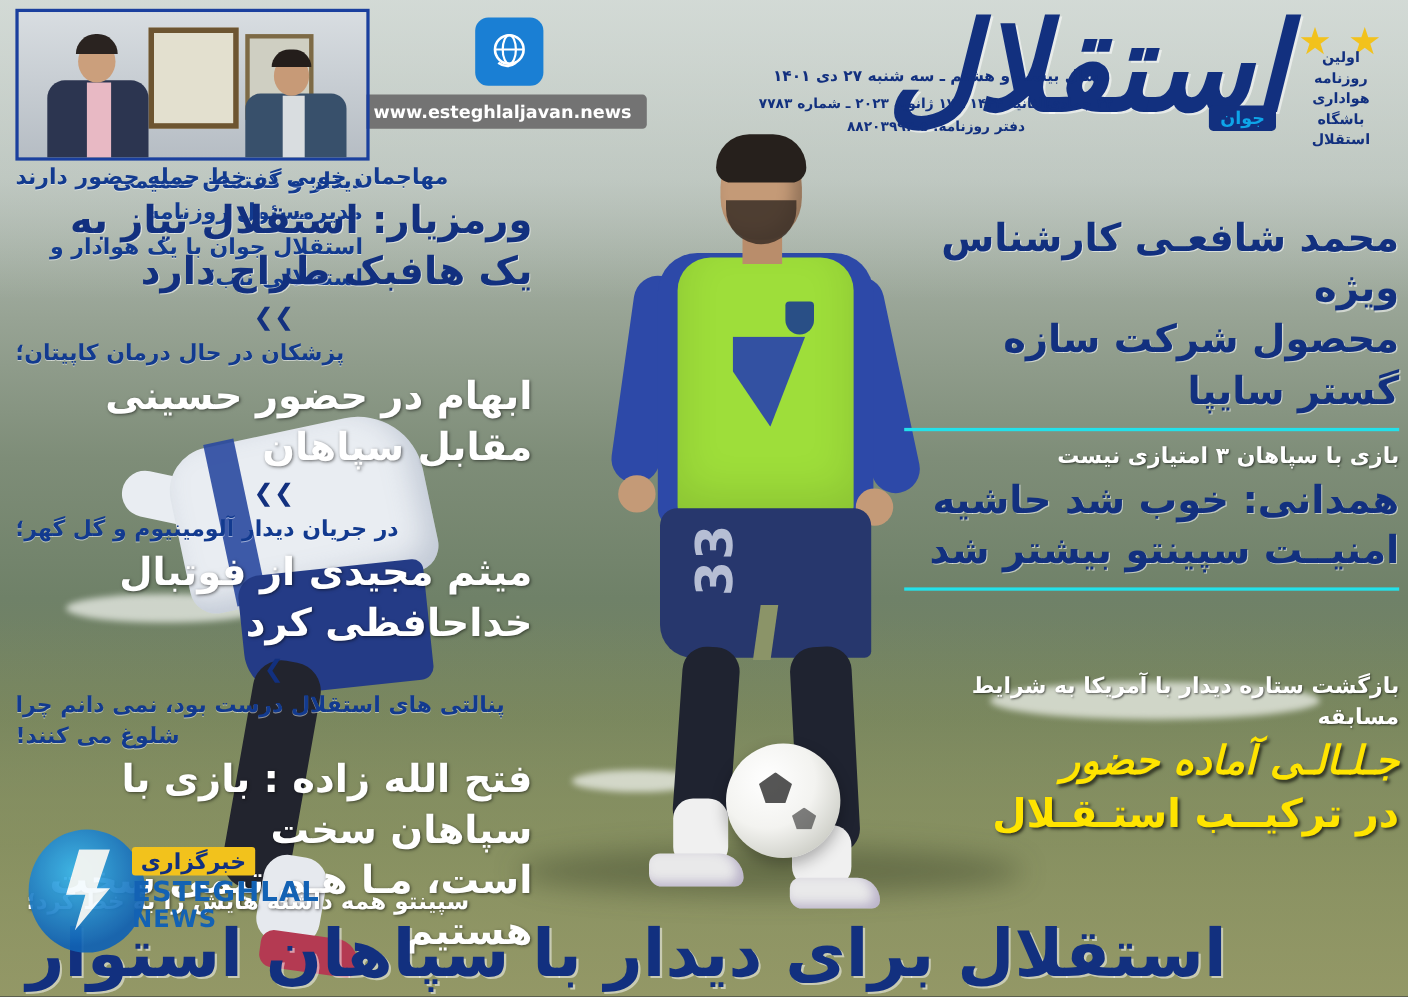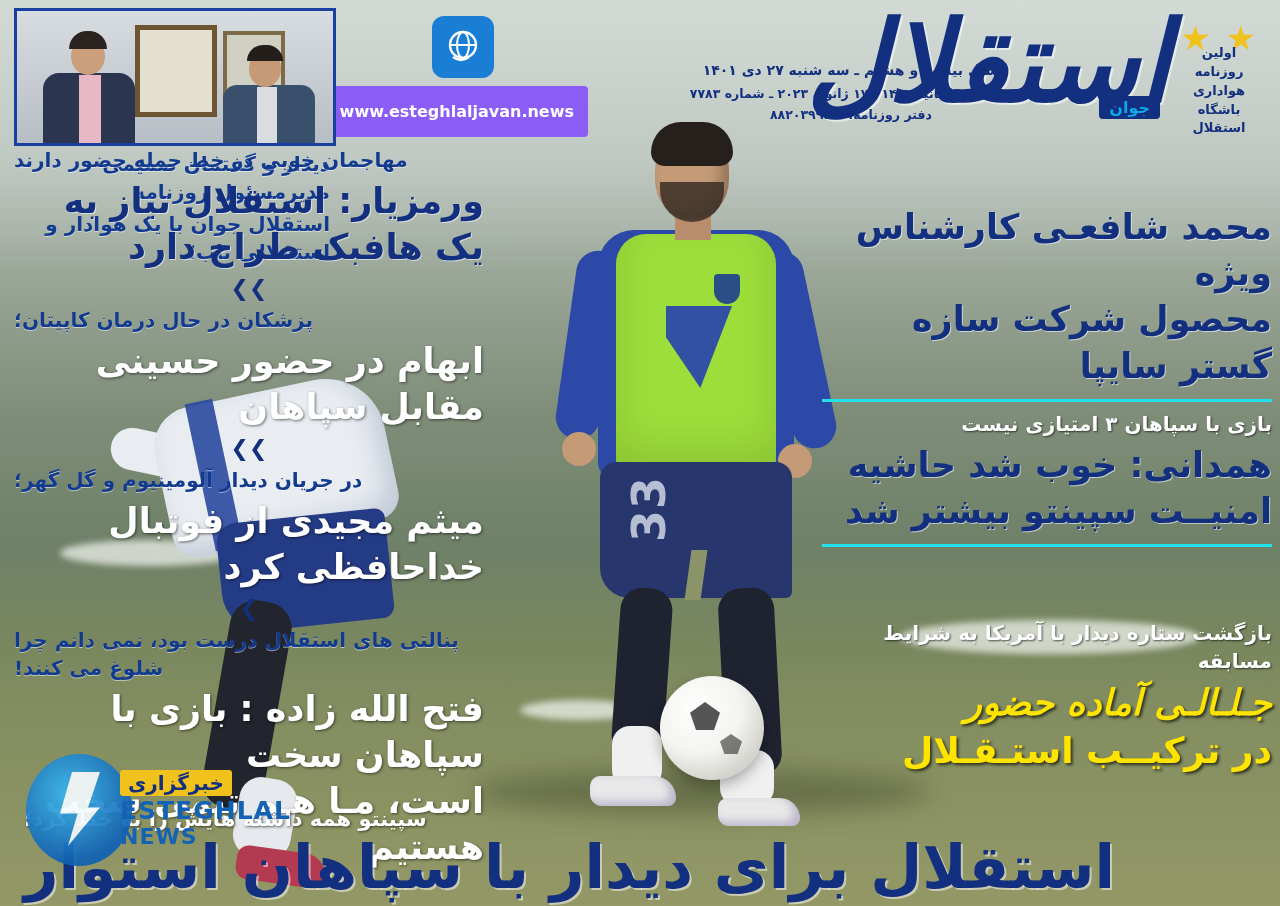--- a/index.html
+++ b/index.html
@@ -365,25 +365,25 @@
     margin: 0 auto 8px;
     border-radius: 12px;
     background: #1a7fd4;
     display: flex;
     align-items: center;
     justify-content: center;
     color: #fff;
   }
   .site-url {
     display: inline-block;
-    background: #8b5cf6;
+    background: #737373;
     color: #fff;
     font-size: 16px;
     font-weight: bold;
-    padding: 16px 14px;
+    padding: 6px 14px;
     border-radius: 4px;
     direction: ltr;
   }
 
   
   .top-photo {
     position: absolute;
     left: 14px;
     top: 8px;
     width: 316px;
@@ -634,21 +634,21 @@
       <div class="tp-man2-head"></div>
       <div class="tp-man2-hair"></div>
     </div>
   </div>
 
   <div style="position:absolute; left:14px; top:150px; width:316px; direction:rtl; text-align:right;">
     <div class="kicker blue">دیدار و گفتمان صمیمی مدیرمسئول روزنامه</div>
     <div class="kicker blue">استقلال جوان با یک هوادار و استقلالی ناب؛</div>
   </div>
 
-  <div class="col-right" style="top:204px; right:8px; width:450px;">
+  <div class="col-right" style="top:194px; right:8px; width:450px;">
 
     <div class="block">
       <div class="headline">محمد شافعـی کارشناس ویژه</div>
       <div class="headline">محصول شرکت سازه گستر سایپا</div>
     </div>
 
     <div class="rule-cyan"></div>
 
     <div class="block">
       <div class="kicker">بازی با سپاهان ۳ امتیازی نیست</div>

